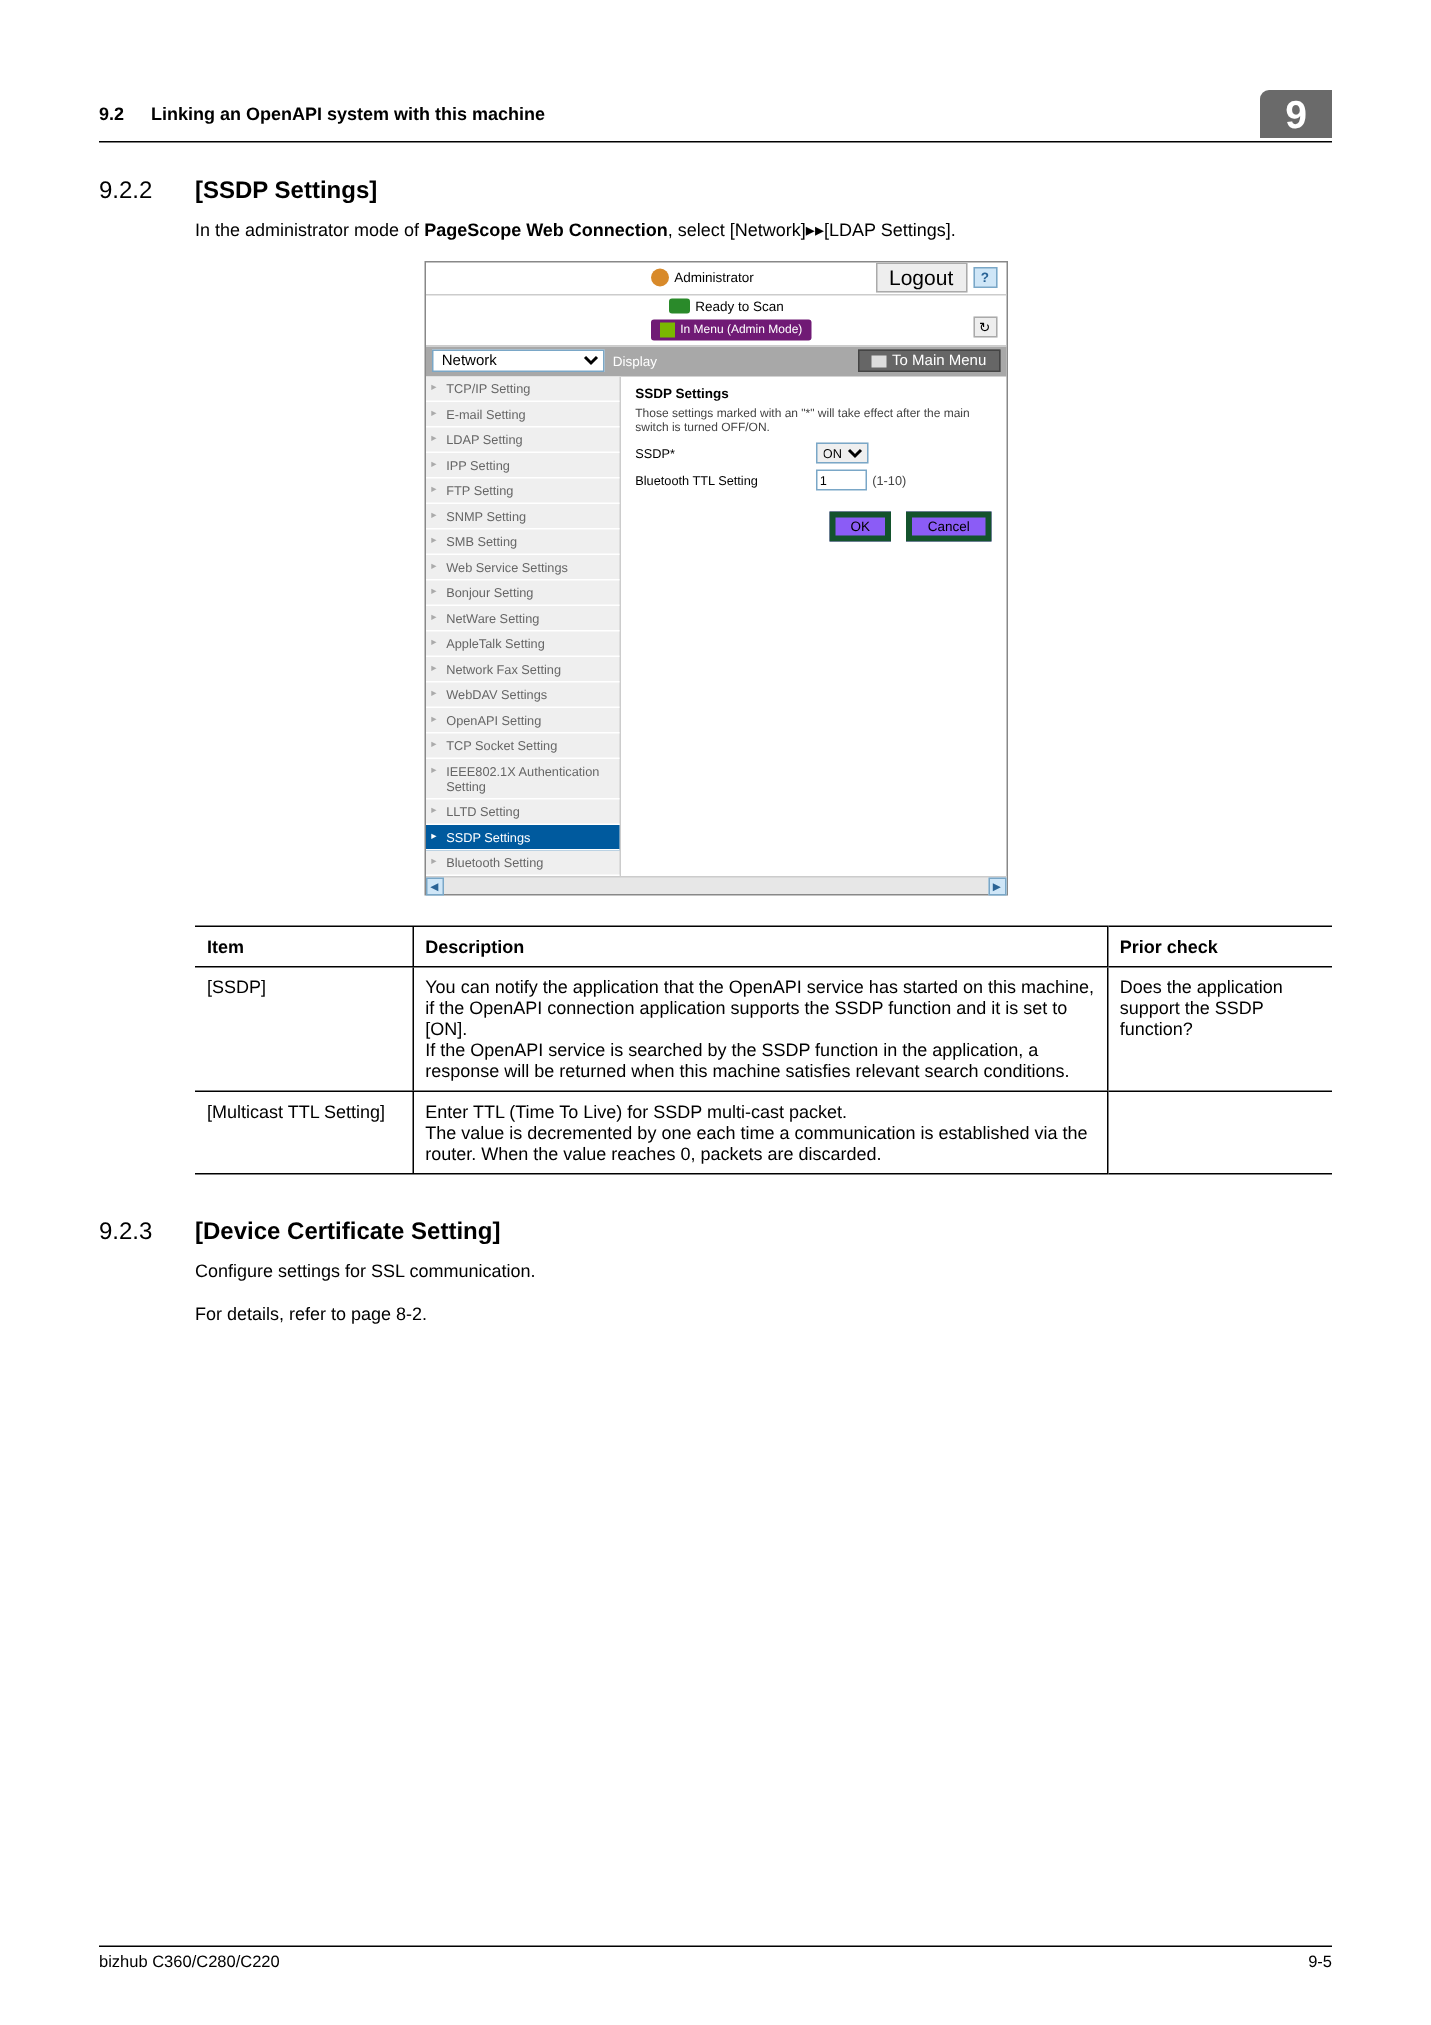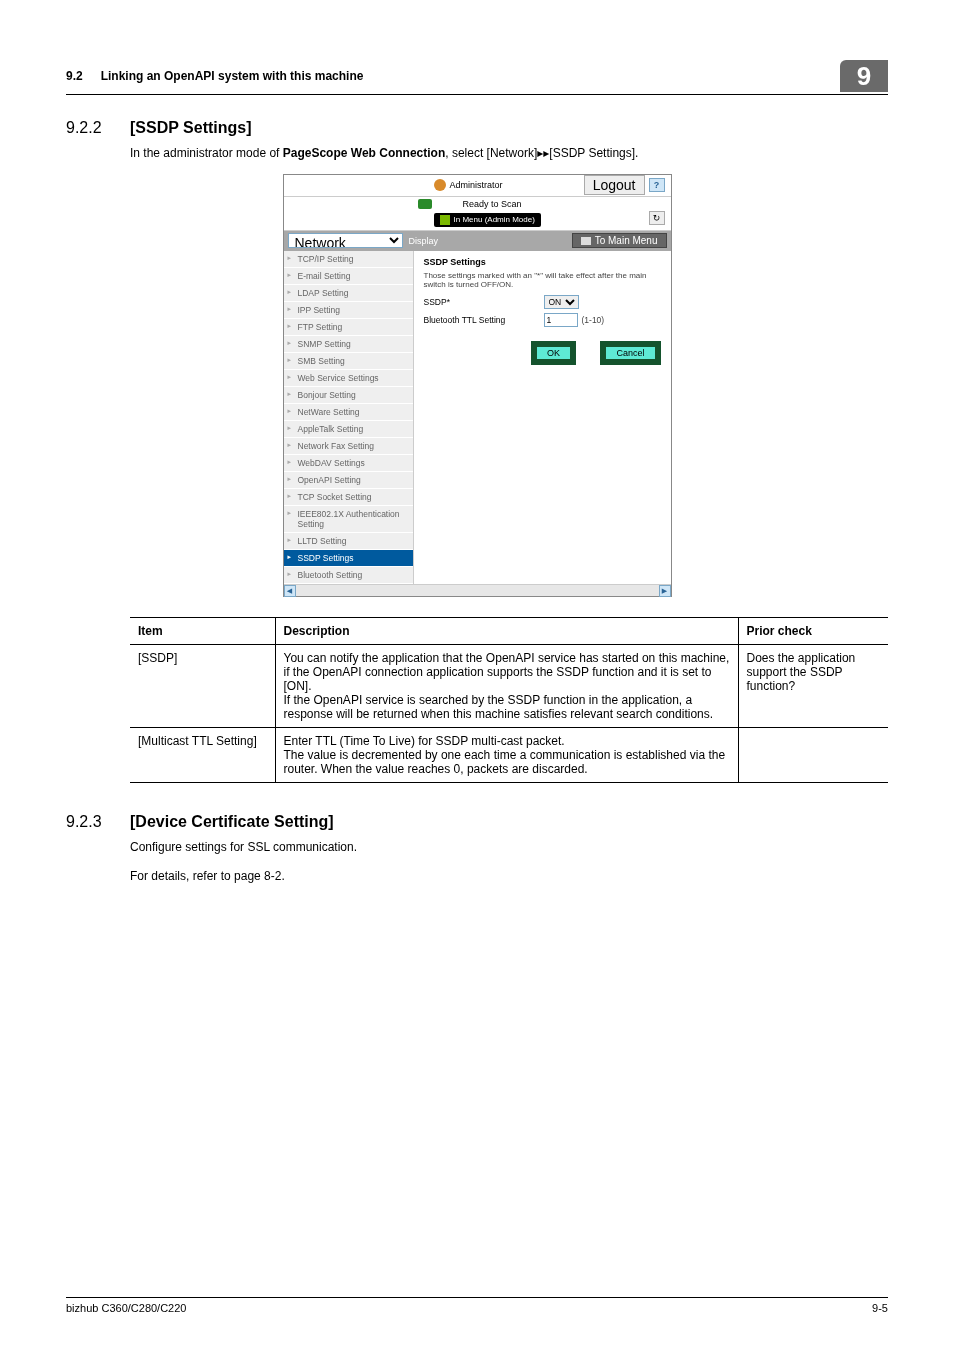--- a/index.html
+++ b/index.html
@@ -111,46 +111,46 @@
     width: 16px; height: 14px;
     display: flex; align-items: center; justify-content: center;
     color: #2a6496; font-weight: bold;
   }
   .shot-status {
     position: relative;
     height: 34px;
     border-bottom: 1px solid #ccc;
   }
   .shot-status .ready {
-    position: absolute; left: 134px; top: 2px; display: flex; align-items: flex-start; gap: 27px;
+    position: absolute; left: 162px; top: 2px; display: flex; align-items: flex-start;
   }
   .shot-status .ready .ri { width: 14px; height: 10px; background: #2a8a2a; margin-right: 4px; border-radius: 2px; }
   .shot-status .mbar {
     position: absolute; left: 150px; top: 16px;
-    background: #000000; color: #fff; font-size: 8px;
+    background: #701a75; color: #fff; font-size: 8px;
     padding: 2px 6px; border-radius: 2px;
     display: flex; align-items: center;
   }
   .shot-status .mbar .mi { width: 10px; height: 10px; background: #7ab800; margin-right: 4px; }
   .shot-status .reload {
     position: absolute; right: 6px; top: 14px;
     width: 16px; height: 14px; border: 1px solid #aaa; background: #eee;
     display: flex; align-items: center; justify-content: center;
   }
   .shot-row {
     display: flex;
     align-items: center;
     height: 20px;
     background: #a8a8a8;
     color: #fff;
     padding: 0 4px;
   }
   .shot-row .sel {
     background: #fff; color: #000; border: 1px solid #7aa7c7;
-    font-size: 14px; height: 15px; width: 115px; padding: 0 2px;
+    font-size: 10px; height: 15px; width: 115px; padding: 0 2px;
   }
   .shot-row .disp { margin-left: 6px; }
   .shot-row .spacer { flex: 1; }
   .shot-row .mainmenu {
     background: #666; border: 1px solid #444;
     padding: 1px 8px; font-size: 10px; color: #fff;
     display: flex; align-items: center;
   }
   .shot-row .mainmenu .mm { width: 10px; height: 8px; background: #ddd; margin-right: 4px; }
   .shot-body {
@@ -195,22 +195,22 @@
   .shot-main .frow .flab { width: 120px; }
   .shot-main .frow select, .shot-main .frow input {
     font-size: 8.5px; border: 1px solid #7aa7c7; height: 14px;
   }
   .shot-main .frow input { width: 34px; padding: 0 2px; }
   .shot-main .frow .range { margin-left: 4px; color: #444; }
   .shot-main .btns {
     text-align: right; margin-top: 14px;
   }
   .shot-main .btns button {
-    background: #5eead4; border: 6px solid #14532d; font-size: 9px;
-    padding: 1px 10px; margin-left: 22px;
+    background: #8b5cf6; border: 4px solid #14532d; font-size: 9px;
+    padding: 1px 10px; margin-left: 8px;
   }
   .shot-scroll {
     height: 12px; background: #e7e7e7; border-top: 1px solid #ccc;
     position: relative;
   }
   .shot-scroll .la, .shot-scroll .ra {
     position: absolute; top: 0; width: 12px; height: 12px;
     background: #cfe6f7; border: 1px solid #7aa7c7;
     display: flex; align-items: center; justify-content: center;
     font-size: 7px; color: #2a6496;
@@ -258,21 +258,21 @@
     <span class="ttl">Linking an OpenAPI system with this machine</span>
     <span class="header-box">9</span>
   </div>
   <hr class="header-rule">
 
   <div class="h2-line">
     <span class="h2-num">9.2.2</span>
     <span class="h2-title">[SSDP Settings]</span>
   </div>
   <p class="body-text">
-    <span>In the administrator mode of </span><b>PageScope Web Connection</b><span>, select [Network]▸▸[SSDP Settings].</span>
+    <span>In the administrator mode of </span><b>PageScope Web Connection</b><span>, select [Network]▸▸[LDAP Settings].</span>
   </p>
 
   <div class="screenshot-wrap">
     <div class="shot">
       <div class="shot-top">
         <div class="admin">
           <span class="ico"></span>
           <span>Administrator</span>
         </div>
         <button class="logout">Logout</button>

